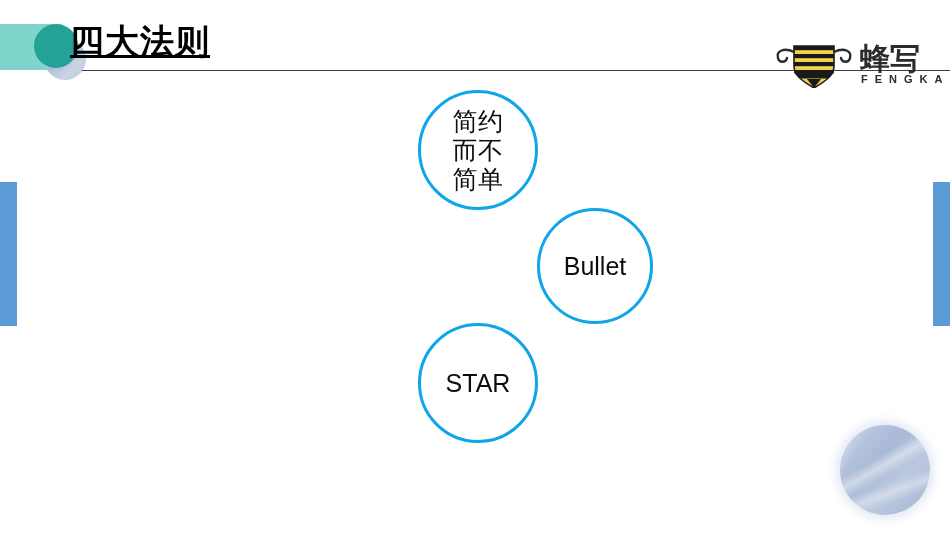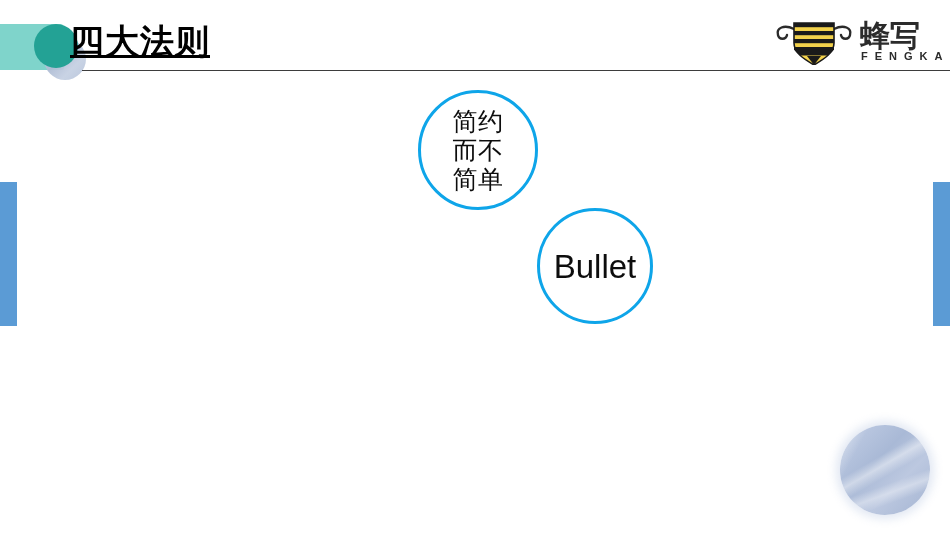--- a/index.html
+++ b/index.html
@@ -70,21 +70,21 @@
     top: 70px;
     width: 868px;
     height: 0;
     border-top: 1px solid #3d3d3d;
   }
 
   
   .logo {
     position: absolute;
     right: 0px;
-    top: 9px;
+    top: 32px;
     width: 190px;
     height: 56px;
   }
   .logo svg { display: block; }
 
   
   .bar-left {
     position: absolute;
     left: 0;
     top: 182px;
@@ -133,21 +133,21 @@
     color: #0d0d0d;
     white-space: pre-line;
   }
 
   .bubble-cn .bubble-label {
     font-size: 25px;
     line-height: 29px;
     letter-spacing: 0.5px;
   }
   .bubble-en .bubble-label {
-    font-size: 33px;
+    font-size: 25px;
     line-height: 29px;
   }
 
   #bubble-top {
     left: 418px;
     top: 90px;
     width: 120px;
     height: 120px;
   }
   #bubble-left {
@@ -219,14 +219,17 @@
     <span class="bubble-label">简约
 而不
 简单</span>
   </div>
 
 
   <div class="bubble bubble-en" id="bubble-right">
     <span class="bubble-label">Bullet</span>
   </div>
 
+  <div class="bubble bubble-en" id="bubble-bottom">
+    <span class="bubble-label">STAR</span>
+  </div>
 
 </div>
 
 </body></html>

